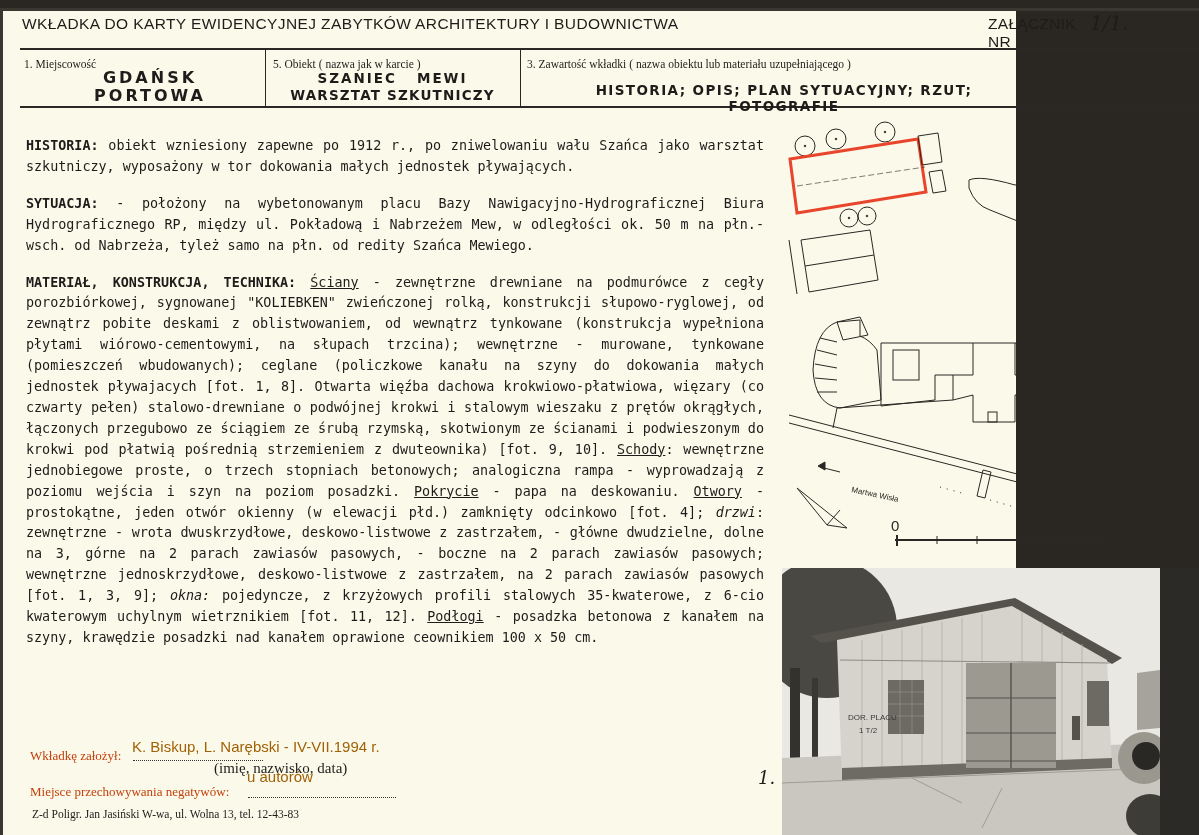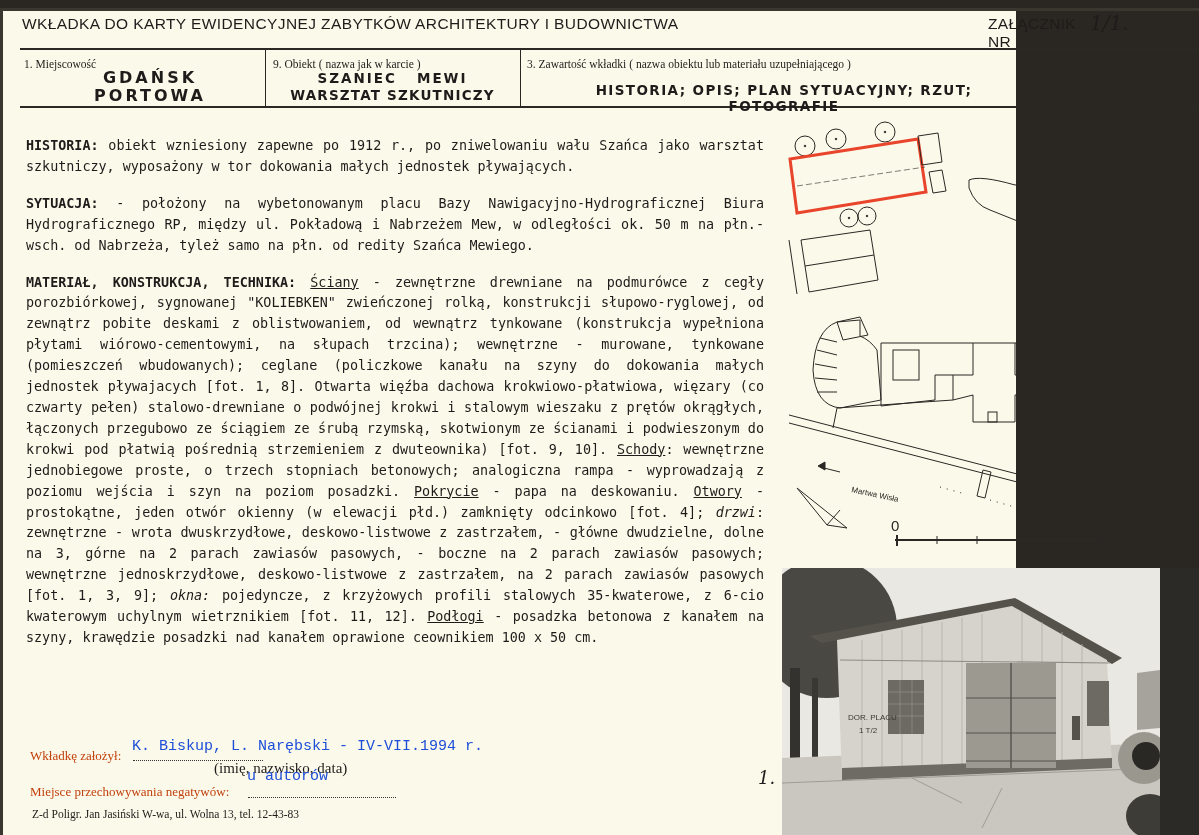--- a/index.html
+++ b/index.html
@@ -22,21 +22,21 @@
   .body-text b { font-weight:bold; }
   .body-text u { text-decoration:underline; }
   .body-text i { font-style:italic; }
 
   .plan { position:absolute; left:785px; top:102px; width:414px; height:438px; }
   .photo { position:absolute; left:782px; top:560px; width:378px; height:272px; background:#fef9c3; overflow:hidden; }
   .photo-side { position:absolute; left:1160px; top:560px; width:39px; height:272px; background:#2c2a26; }
 
   .footer-label { position:absolute; font-family:"Liberation Serif", serif; font-size:13px; color:#c2410c; }
   .footer-dots { position:absolute; border-bottom:1px dotted #333; height:1px; }
-  .footer-value { position:absolute; font-family:Liberation Mono, monospace; font-size:15px; color:#1d4ed8; }
+  .footer-value { position:absolute; font-family:Liberation Sans, sans-serif; font-size:15px; color:#a16207; }
   .footer-hint { position:absolute; font-family:Liberation Serif, serif; font-size:15px; color:#1e1c1a; }
   .imprint { position:absolute; left:32px; top:800px; font-family:"Liberation Serif", serif; font-size:11.5px; color:#1e1c1a; }
   .page-mark { position:absolute; left:758px; top:759px; font-family:"DejaVu Serif", serif; font-style:italic; font-size:18px; color:#1e1c1a; }
 </style>
 </head>
 <body>
 
 <div class="sheet">
   <div class="edge-top"></div>
   <div class="edge-left"></div>
@@ -47,21 +47,21 @@
 
   <div class="rule" style="left:20px;top:40px;width:1179px;height:2px;"></div>
   <div class="rule" style="left:20px;top:98px;width:1179px;height:2px;"></div>
   <div class="rule" style="left:265px;top:40px;width:1px;height:60px;"></div>
   <div class="rule" style="left:520px;top:40px;width:1px;height:60px;"></div>
 
   <div class="cell-label" style="left:24px;top:50px;">1. Miejscowość</div>
   <div class="cell-value" style="left:60px;top:60px;width:180px;font-size:16px;letter-spacing:3px;">GDAŃSK</div>
   <div class="cell-value" style="left:60px;top:78px;width:180px;font-size:16px;letter-spacing:3px;">PORTOWA</div>
 
-  <div class="cell-label" style="left:273px;top:50px;">9. Obiekt ( nazwa jak w karcie )</div>
+  <div class="cell-label" style="left:273px;top:50px;">5. Obiekt ( nazwa jak w karcie )</div>
   <div class="cell-value" style="left:270px;top:62px;width:245px;font-size:13.5px;white-space:pre;">SZANIEC   MEWI</div>
   <div class="cell-value" style="left:270px;top:79px;width:245px;font-size:13.5px;letter-spacing:1.2px;">WARSZTAT SZKUTNICZY</div>
 
   <div class="cell-label" style="left:527px;top:50px;">3. Zawartość wkładki ( nazwa obiektu lub materiału uzupełniającego )</div>
   <div class="cell-value" style="left:552px;top:74px;text-align:center;font-size:13.5px;letter-spacing:1.4px;">HISTORIA; OPIS; PLAN SYTUACYJNY; RZUT; FOTOGRAFIE</div>
 
   <div class="body-text">
     <p><b>HISTORIA:</b><span> obiekt wzniesiony zapewne po 1912 r., po zniwelowaniu wału Szańca jako warsztat szkutniczy, wyposażony w tor dokowania małych jednostek pływających.</span></p>
     <p><b>SYTUACJA:</b><span> - położony na wybetonowanym placu Bazy Nawigacyjno-Hydrograficznej Biura Hydrograficznego RP, między ul. Pokładową i Nabrzeżem Mew, w odległości ok. 50 m na płn.-wsch. od Nabrzeża, tyleż samo na płn. od redity Szańca Mewiego.</span></p>
     <p><b>MATERIAŁ, KONSTRUKCJA, TECHNIKA:</b> <u>Ściany</u><span> - zewnętrzne drewniane na podmurówce z cegły porozbiórkowej, sygnowanej "KOLIEBKEN" zwieńczonej rolką, konstrukcji słupowo-ryglowej, od zewnątrz pobite deskami z oblistwowaniem, od wewnątrz tynkowane (konstrukcja wypełniona płytami wiórowo-cementowymi, na słupach trzcina); wewnętrzne - murowane, tynkowane (pomieszczeń wbudowanych); ceglane (policzkowe kanału na szyny do dokowania małych jednostek pływajacych [fot. 1, 8]. Otwarta więźba dachowa krokwiowo-płatwiowa, więzary (co czwarty pełen) stalowo-drewniane o podwójnej krokwi i stalowym wieszaku z prętów okrągłych, łączonych przegubowo ze ściągiem ze śrubą rzymską, skotwionym ze ścianami i podwieszonym do krokwi pod płatwią pośrednią strzemieniem z dwuteownika) [fot. 9, 10]. </span><u>Schody</u><span>: wewnętrzne jednobiegowe proste, o trzech stopniach betonowych; analogiczna rampa - wyprowadzają z poziomu wejścia i szyn na poziom posadzki. </span><u>Pokrycie</u><span> - papa na deskowaniu. </span><u>Otwory</u><span> - prostokątne, jeden otwór okienny (w elewacji płd.) zamknięty odcinkowo [fot. 4]; </span><i>drzwi</i><span>: zewnętrzne - wrota dwuskrzydłowe, deskowo-listwowe z zastrzałem, - główne dwudzielne, dolne na 3, górne na 2 parach zawiasów pasowych, - boczne na 2 parach zawiasów pasowych; wewnętrzne jednoskrzydłowe, deskowo-listwowe z zastrzałem, na 2 parach zawiasów pasowych [fot. 1, 3, 9]; </span><i>okna:</i><span> pojedyncze, z krzyżowych profili stalowych 35-kwaterowe, z 6-cio kwaterowym uchylnym wietrznikiem [fot. 11, 12]. </span><u>Podłogi</u><span> - posadzka betonowa z kanałem na szyny, krawędzie posadzki nad kanałem oprawione ceownikiem 100 x 50 cm.</span></p>

